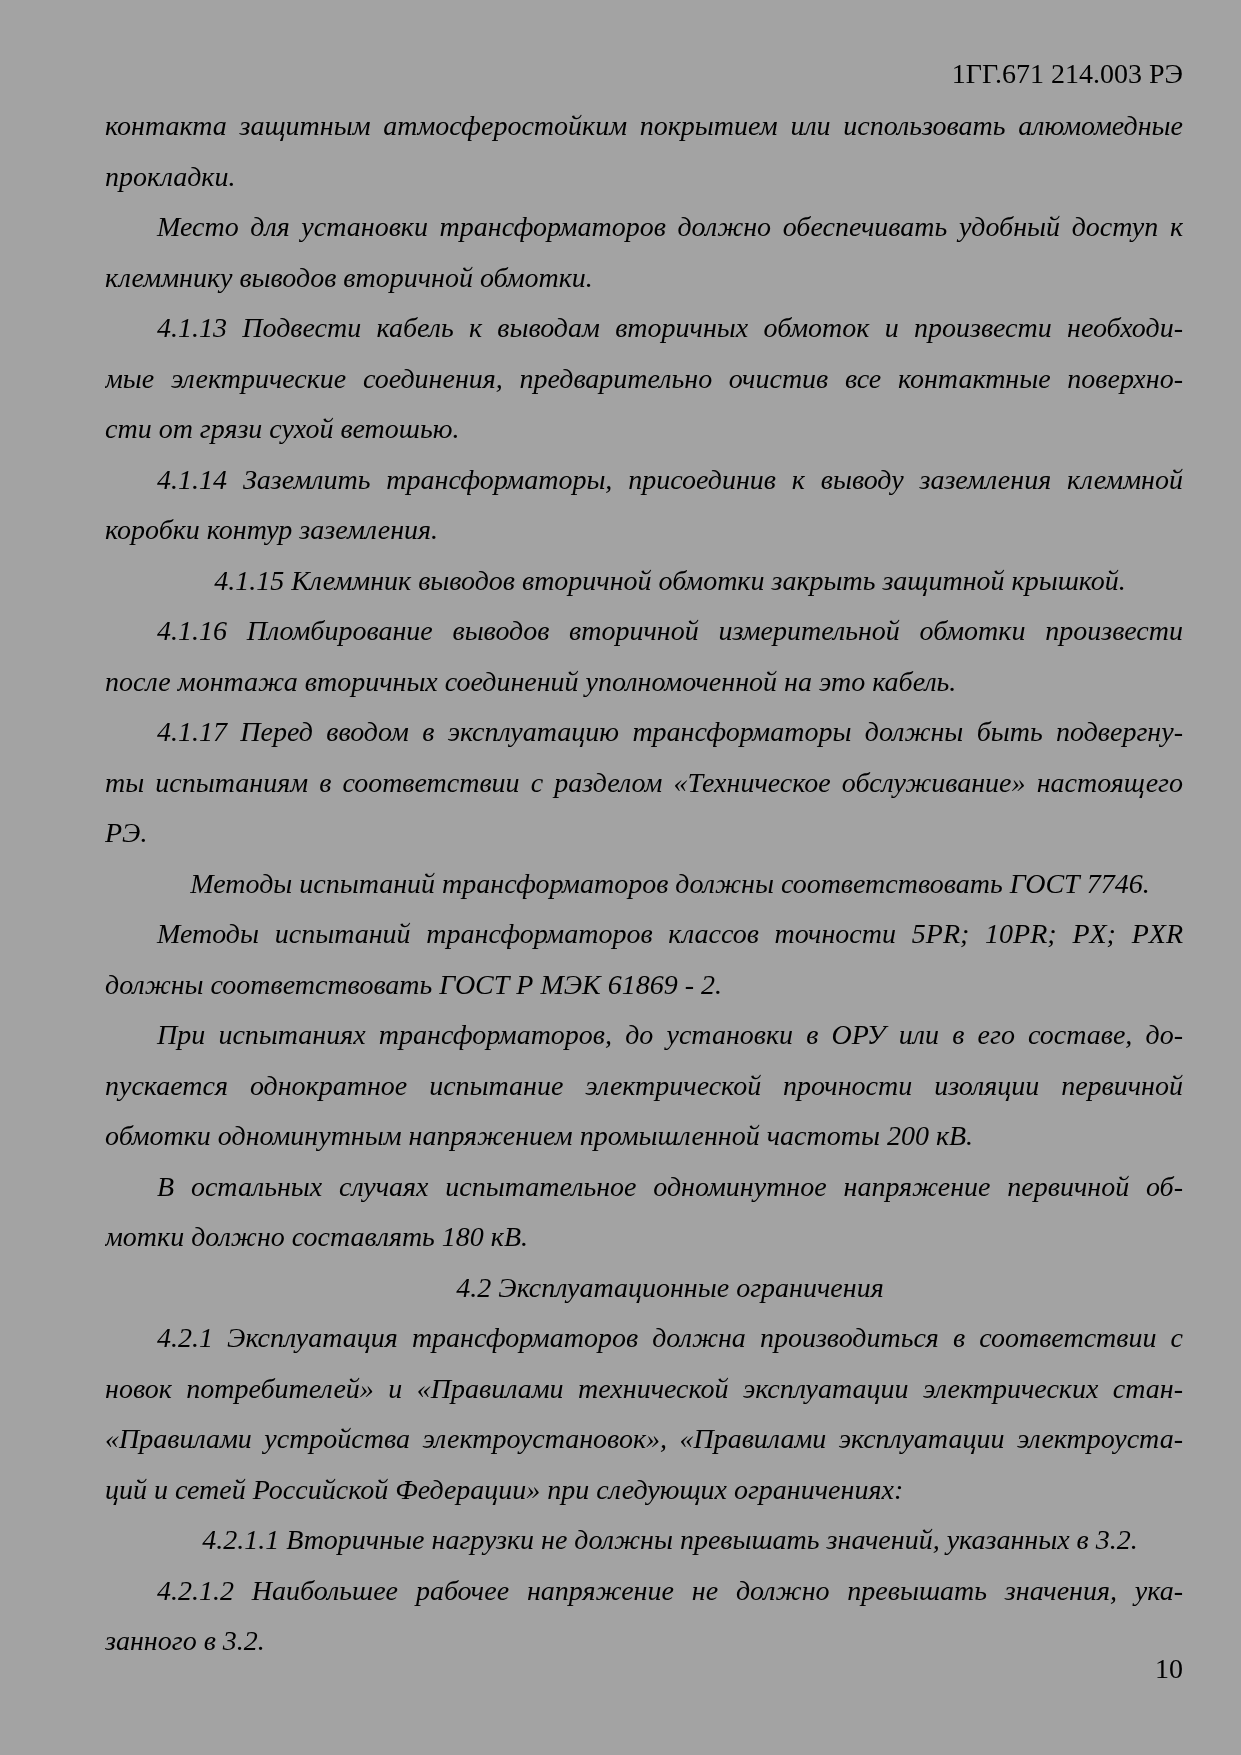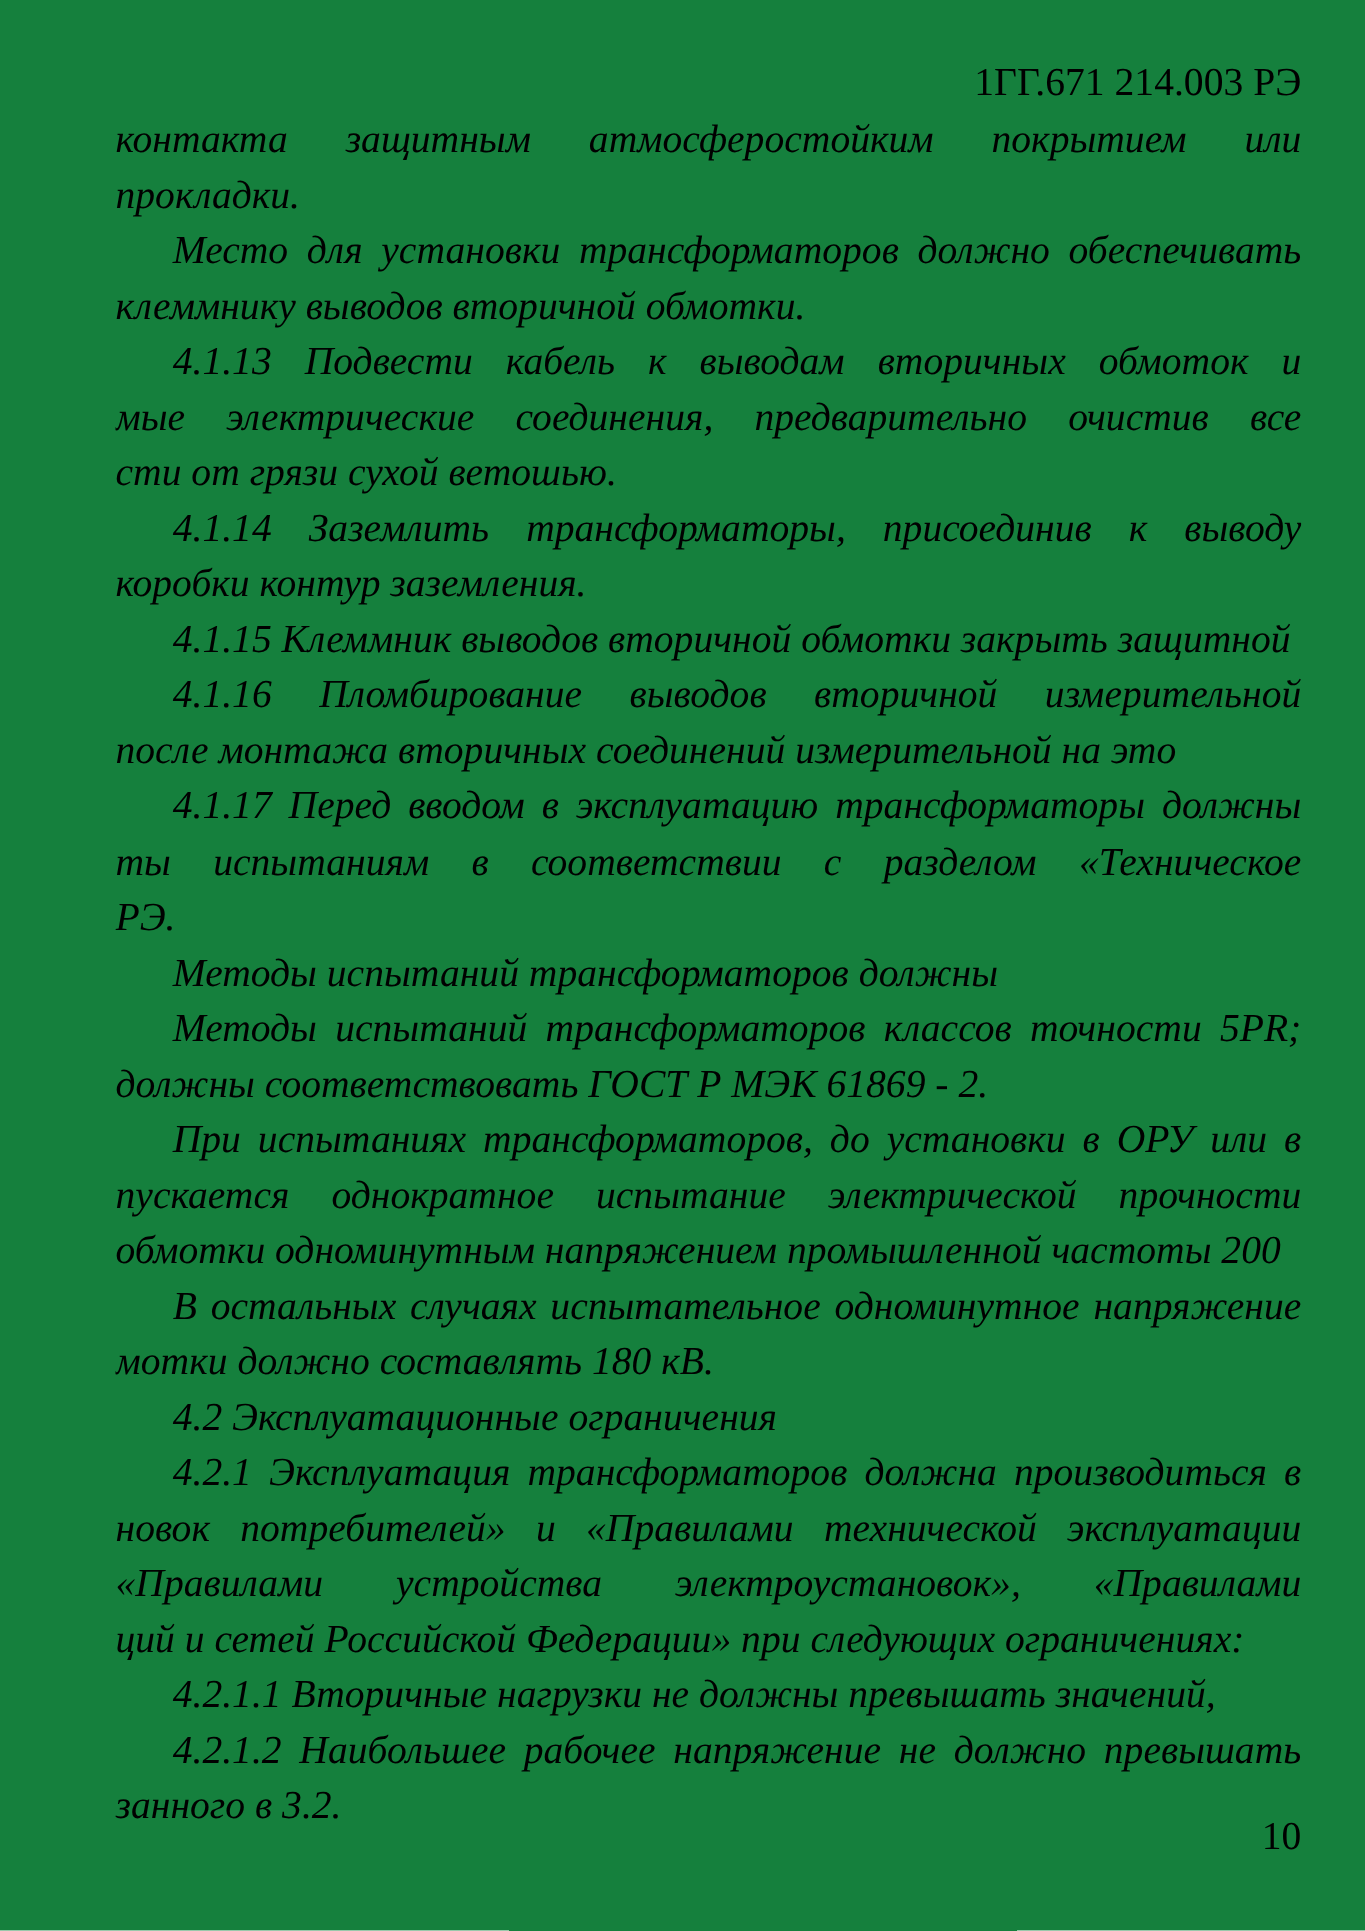--- a/index.html
+++ b/index.html
@@ -4,24 +4,24 @@
 <style>
   html, body {
     margin: 0;
     padding: 0;
     background: #ffffff;
   }
   .page {
     position: relative;
     width: 1241px;
     height: 1755px;
-    background: #15803d;
+    background: #a3a3a3;
     color: #000000;
     font-family: "Liberation Serif", serif;
-    font-size: 36px;
+    font-size: 28px;
     overflow: hidden;
   }
   .page-header {
     position: absolute;
     top: 57px;
     right: 58px;
     line-height: 34px;
     white-space: nowrap;
   }
   .doc-body {
@@ -39,20 +39,21 @@
     height: 50.5px;
     line-height: 50.5px;
     overflow: hidden;
   }
   .line.just {
     text-align: justify;
     text-align-last: justify;
   }
   .line.indent {
     text-indent: 52px;
+    text-align: center;
   }
   .page-footer {
     position: absolute;
     top: 1652px;
     right: 58px;
     line-height: 34px;
   }
 </style>
 </head>
 <body>
@@ -76,21 +77,21 @@
       </div>
       <div class="paragraph">
         <div class="line just indent">4.1.14 Заземлить трансформаторы, присоединив к выводу заземления клеммной</div>
         <div class="line">коробки контур заземления.</div>
       </div>
       <div class="paragraph">
         <div class="line indent">4.1.15 Клеммник выводов вторичной обмотки закрыть защитной крышкой.</div>
       </div>
       <div class="paragraph">
         <div class="line just indent">4.1.16 Пломбирование выводов вторичной измерительной обмотки произвести</div>
-        <div class="line">после монтажа вторичных соединений измерительной на это службой.</div>
+        <div class="line">после монтажа вторичных соединений уполномоченной на это кабель.</div>
       </div>
       <div class="paragraph">
         <div class="line just indent">4.1.17 Перед вводом в эксплуатацию трансформаторы должны быть подвергну-</div>
         <div class="line just">ты испытаниям в соответствии с разделом «Техническое обслуживание» настоящего</div>
         <div class="line">РЭ.</div>
       </div>
       <div class="paragraph">
         <div class="line indent">Методы испытаний трансформаторов должны соответствовать ГОСТ 7746.</div>
       </div>
       <div class="paragraph">

